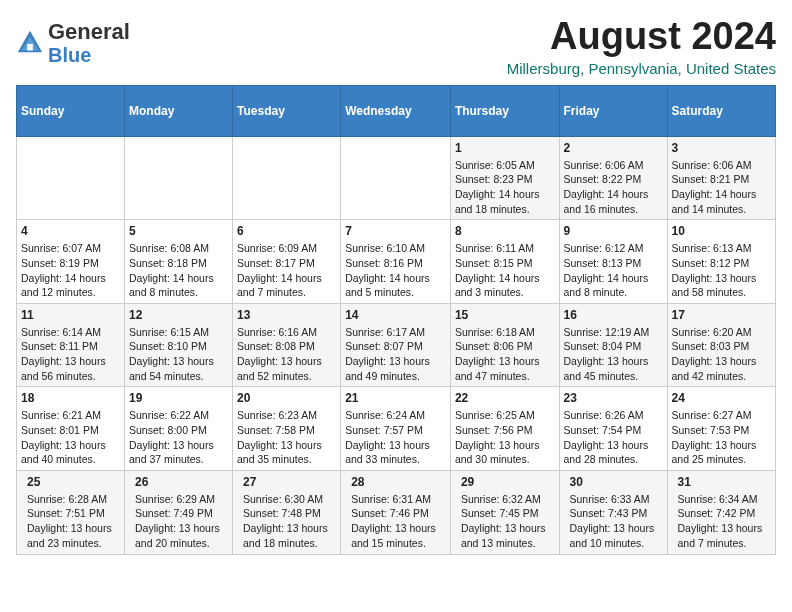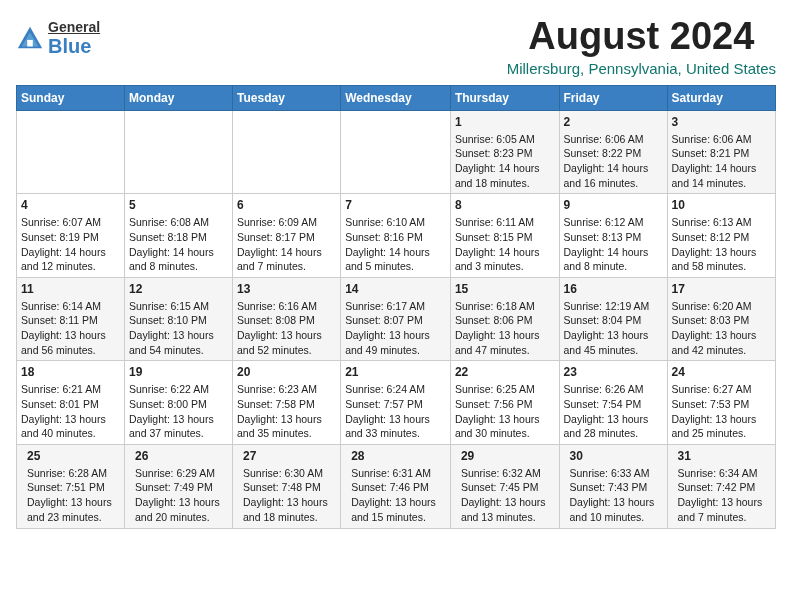--- a/index.html
+++ b/index.html
@@ -25,58 +25,57 @@
       display: flex;
       align-items: center;
       margin-top: 4px;
     }
     .logo-text {
       display: flex;
       flex-direction: column;
       line-height: 1.1;
     }
     .logo-general {
-      font-size: 14px;
+      font-size: 22px;
       font-weight: bold;
       color: #333;
-      text-decoration: underline;
     }
     .logo-blue {
       font-size: 20px;
       font-weight: bold;
       color: #3a7fc1;
     }
     .logo-icon {
       width: 28px;
       height: 28px;
       margin-right: 4px;
     }
     .title-block {
-      text-align: center;
+      text-align: right;
     }
     .month-year {
       font-size: 38px;
       font-weight: bold;
       color: #222;
       line-height: 1.1;
     }
     .location {
       font-size: 15px;
       color: #0f766e;
       margin-top: 2px;
     }
     .calendar {
       width: 100%;
       border-collapse: collapse;
       font-size: 11px;
     }
     .calendar th {
       background: #3a7fc1;
       color: #fff;
-      padding: 5px 4px;
+      padding: 18px 4px;
       font-size: 12px;
       font-weight: bold;
       text-align: left;
       border: 1px solid #2d6aa0;
     }
     .calendar td {
       border: 1px solid #ccc;
       vertical-align: top;
       padding: 3px 4px;
       width: 113px;

